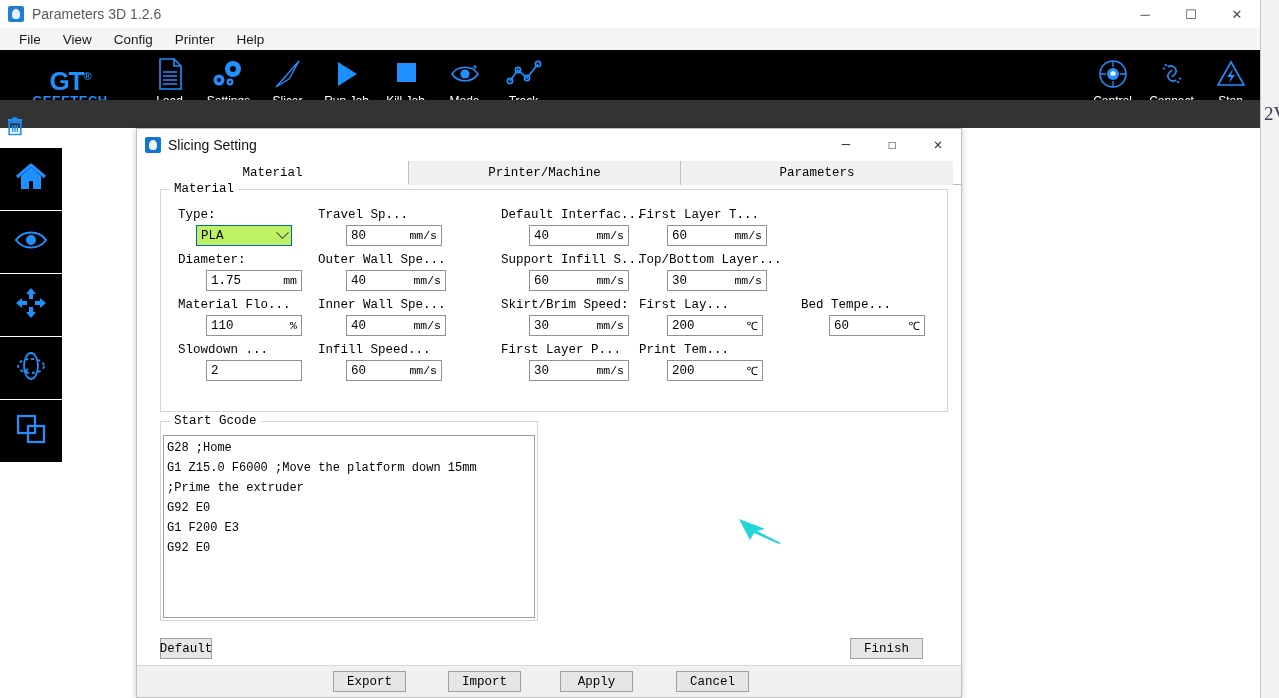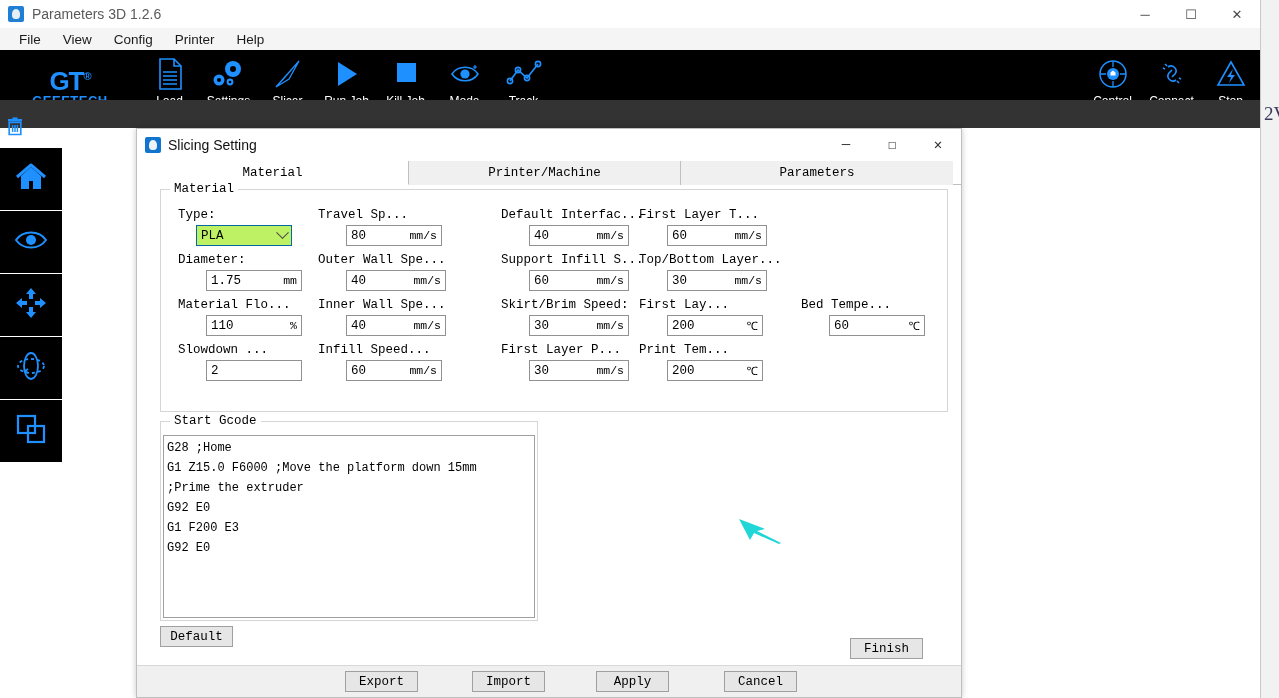--- a/index.html
+++ b/index.html
@@ -274,31 +274,31 @@
   
   .btn {
     border: 1px solid #a0a0a0;
     background: #e6e6e6;
     font-family: "Liberation Mono", monospace;
     font-size: 12.5px;
     color: #000000;
     display: flex; align-items: center; justify-content: center;
     height: 21px;
   }
-  #btn-default { position: absolute; left: 23px; top: 497px; width: 73px; }
+  #btn-default { position: absolute; left: 23px; top: 509px; width: 52px; }
   #btn-finish  { position: absolute; left: 713px; top: 509px; width: 73px; }
 
   #dlg-footer {
     position: absolute;
     left: 0; bottom: 0; width: 100%; height: 32px;
     background: #f0f0f0;
     border-top: 1px solid #d8d8d8;
     display: flex; align-items: center;
   }
-  #dlg-footer .btn { width: 73px; margin-left: 12px; }
+  #dlg-footer .btn { width: 73px; margin-left: 0; }
   #dlg-footer .fgap { width: 40px; }
 
   
   #pointer-arrow {
     position: absolute;
     left: 600px; top: 384px;
     width: 52px; height: 32px;
     pointer-events: none;
   }
 </style>

